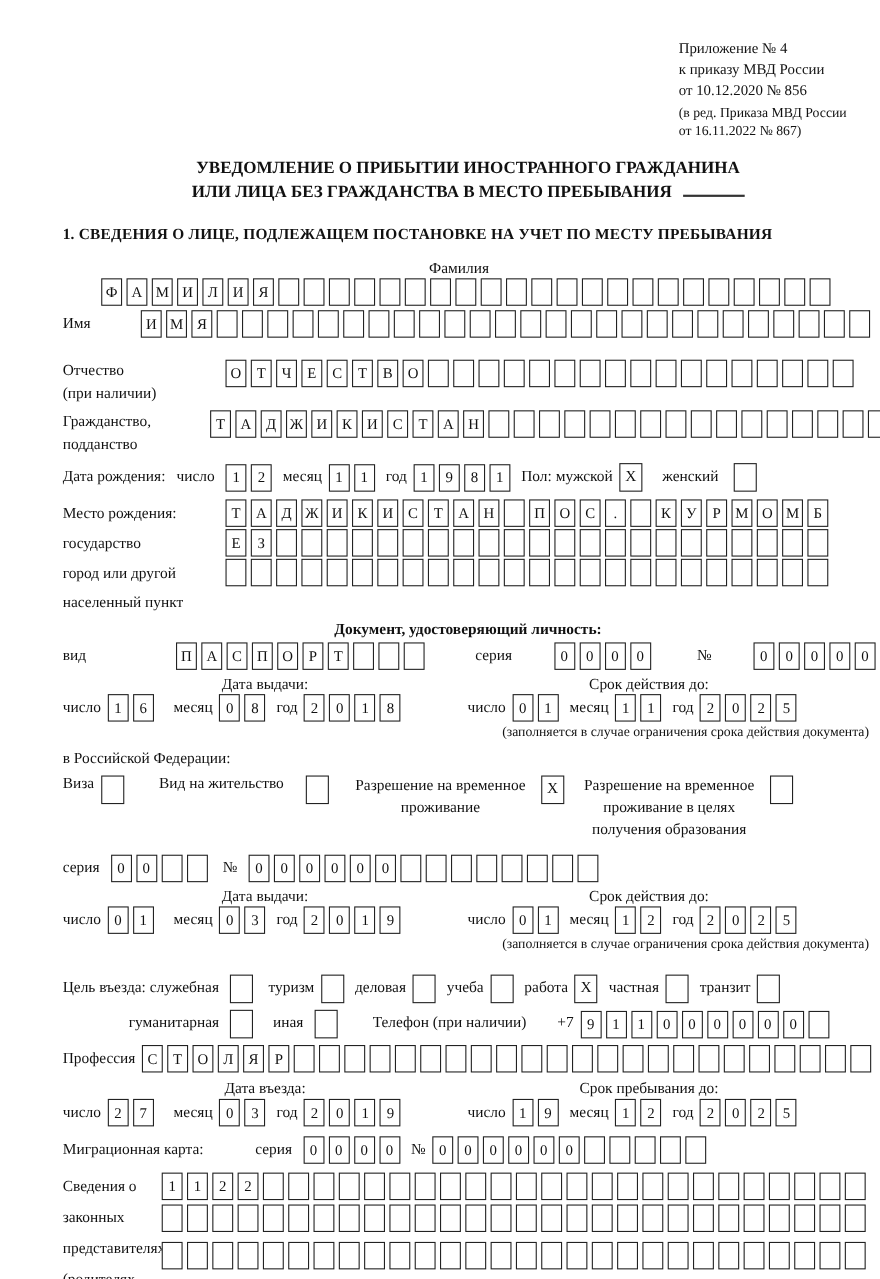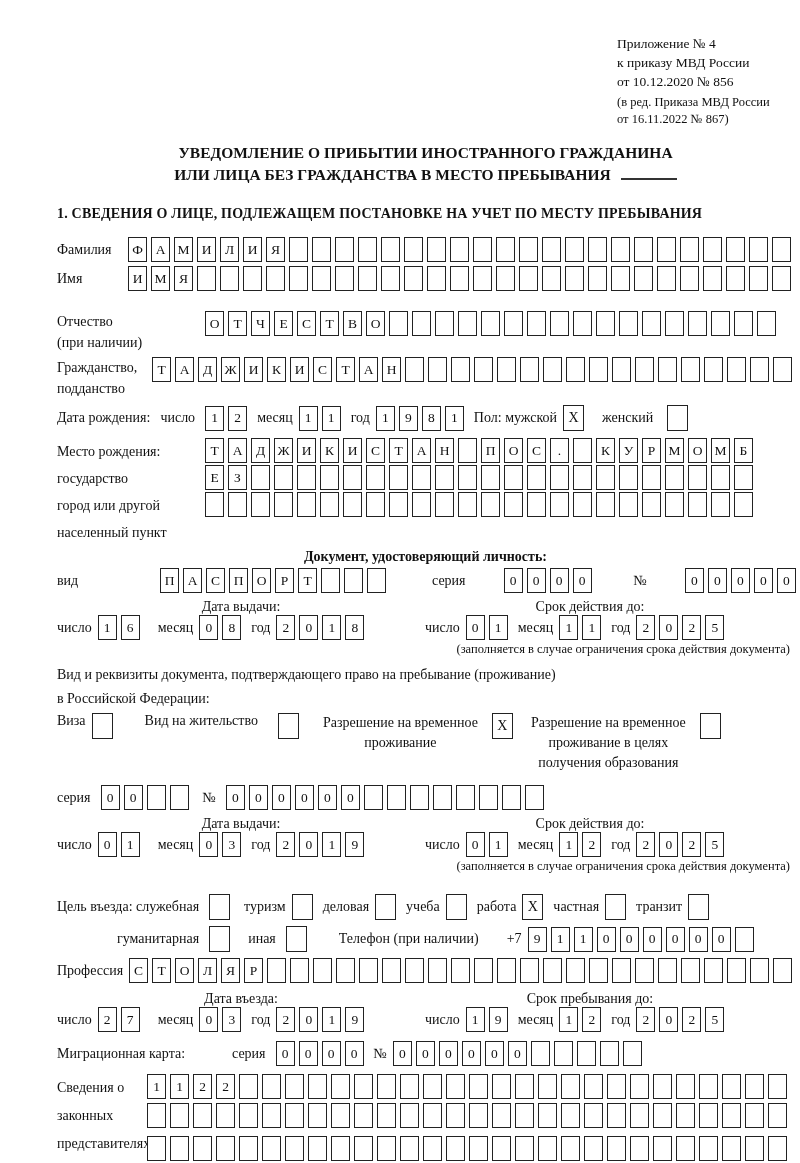--- a/index.html
+++ b/index.html
@@ -63,21 +63,21 @@
   </div>
 
 
   <div class="title">
     <div>УВЕДОМЛЕНИЕ О ПРИБЫТИИ ИНОСТРАННОГО ГРАЖДАНИНА</div>
     <div><span>ИЛИ ЛИЦА БЕЗ ГРАЖДАНСТВА В МЕСТО ПРЕБЫВАНИЯ</span><span class="blankline"></span></div>
   </div>
 
   <div class="sec1">1. СВЕДЕНИЯ О ЛИЦЕ, ПОДЛЕЖАЩЕМ ПОСТАНОВКЕ НА УЧЕТ ПО МЕСТУ ПРЕБЫВАНИЯ</div>
 
-  <div class="row" style="margin-top:15px;">
+  <div class="row" style="margin-top:15px;flex-direction:column;">
     <span class="lbl w71">Фамилия</span>
     <span class="cells">
         <span class="cell">Ф</span>
         <span class="cell">А</span>
         <span class="cell">М</span>
         <span class="cell">И</span>
         <span class="cell">Л</span>
         <span class="cell">И</span>
         <span class="cell">Я</span>
         <span class="cell"></span>
@@ -167,21 +167,21 @@
         <span class="cell"></span>
         <span class="cell"></span>
         <span class="cell"></span>
         <span class="cell"></span>
         <span class="cell"></span>
         <span class="cell"></span>
         <span class="cell"></span>
       </span>
   </div>
 
-  <div class="rowtop" style="margin-top:4px;">
+  <div class="rowtop" style="margin-top:4px;gap:39px;">
     <div class="w95 lbl" style="line-height:21px;">
       <div>Гражданство,</div>
       <div>подданство</div>
     </div>
     <span class="cells">
         <span class="cell">Т</span>
         <span class="cell">А</span>
         <span class="cell">Д</span>
         <span class="cell">Ж</span>
         <span class="cell">И</span>
@@ -408,21 +408,20 @@
           <span class="cell">2</span>
           <span class="cell">0</span>
           <span class="cell">2</span>
           <span class="cell">5</span>
         </span>
     </div>
   </div>
   <div class="note-r">(заполняется в случае ограничения срока действия документа)</div>
 
   <div style="margin-top:6px; line-height:24px;">
-    <div>Вид и реквизиты документа, подтверждающего право на пребывание (проживание)</div>
     <div>в Российской Федерации:</div>
   </div>
 
   <div class="rowtop" style="margin-top:2px;">
     <span class="lbl">Виза</span>
     <span class="cells cb gap6">
         <span class="cell"></span>
       </span>
     <span class="lbl gap28">Вид на жительство</span>
     <span class="cells cb gap20">

